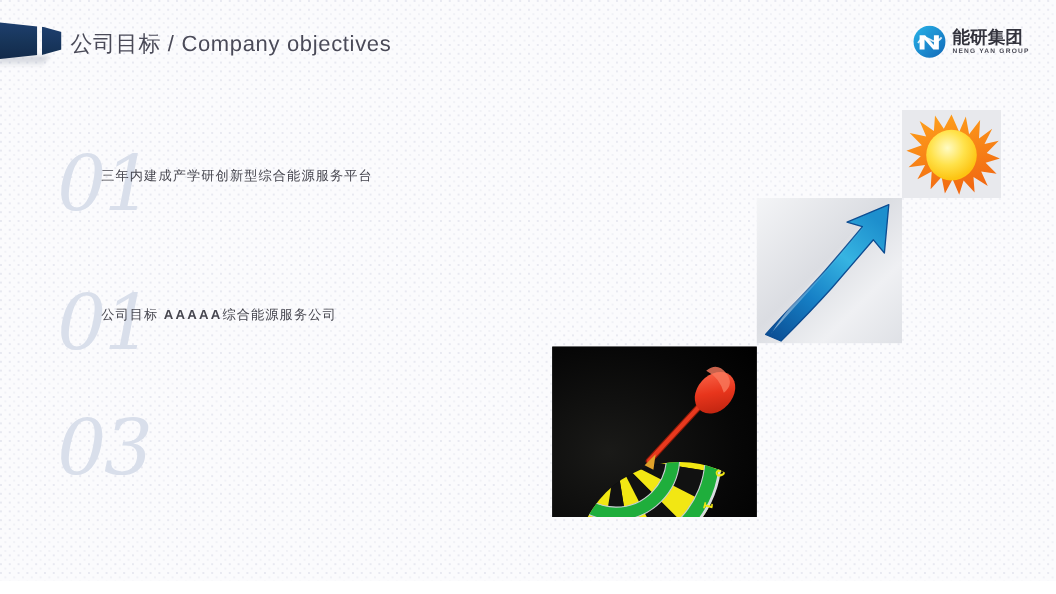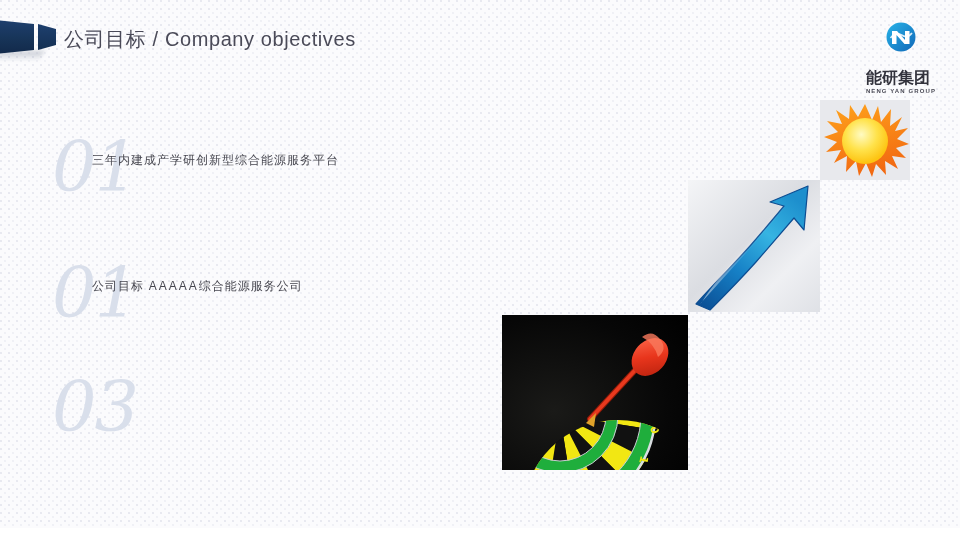--- a/index.html
+++ b/index.html
@@ -95,22 +95,21 @@
   .header-title .cn { font-family: "DejaVu Sans", sans-serif; }
 
   
   .logo {
     position: absolute;
     right: 24px;
     top: 22px;
     height: 32px;
     display: flex;
     align-items: center;
-    gap: 18px;
-    flex-direction: column;
+    gap: 6px;
   }
   .logo-mark {
     width: 30px;
     height: 30px;
     flex: 0 0 30px;
   }
   .logo-text {
     display: flex;
     flex-direction: column;
     justify-content: center;
@@ -169,21 +168,21 @@
     font-family: "DejaVu Sans", sans-serif;
     font-size: 12px;
     line-height: 33px;
     color: #46464f;
     letter-spacing: 1px;
     max-width: 400px;
   }
   .obj-row.r1 .obj-text { padding-top: 12px; }
   .obj-row.r2 .obj-text { padding-top: 12px; }
   .obj-row.r3 .obj-text { padding-top: 6px; text-indent: 18px; max-width: 392px; }
-  .obj-text b { font-family: "Liberation Sans", sans-serif; font-weight: normal; letter-spacing: 2px; text-align: right; }
+  .obj-text b { font-family: "Liberation Sans", sans-serif; font-weight: bold; letter-spacing: 2px; text-align: right; }
 
   
   .pic {
     position: absolute;
     overflow: hidden;
   }
 
   
   .pic-sun {
     left: 820px;

